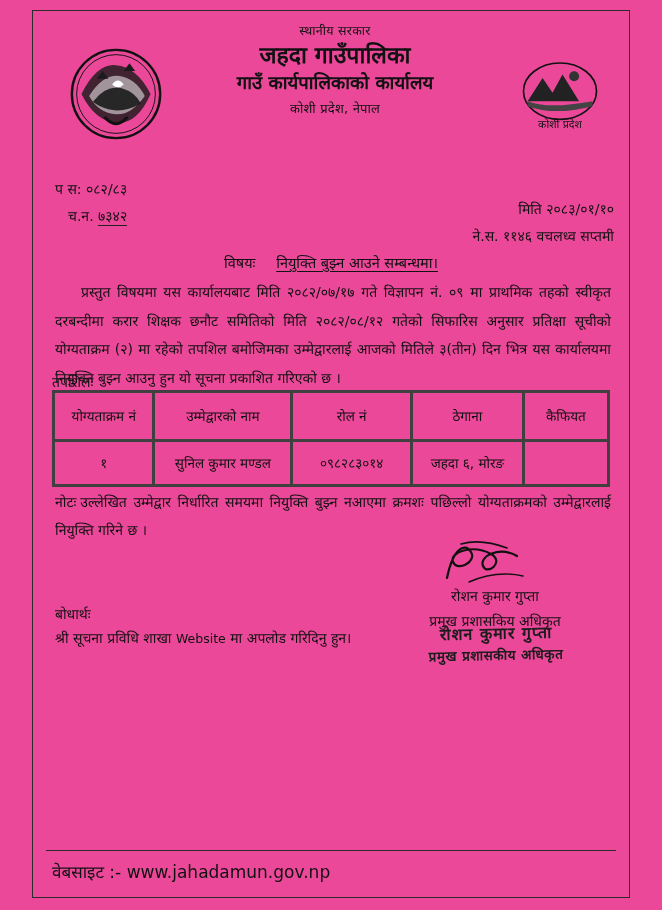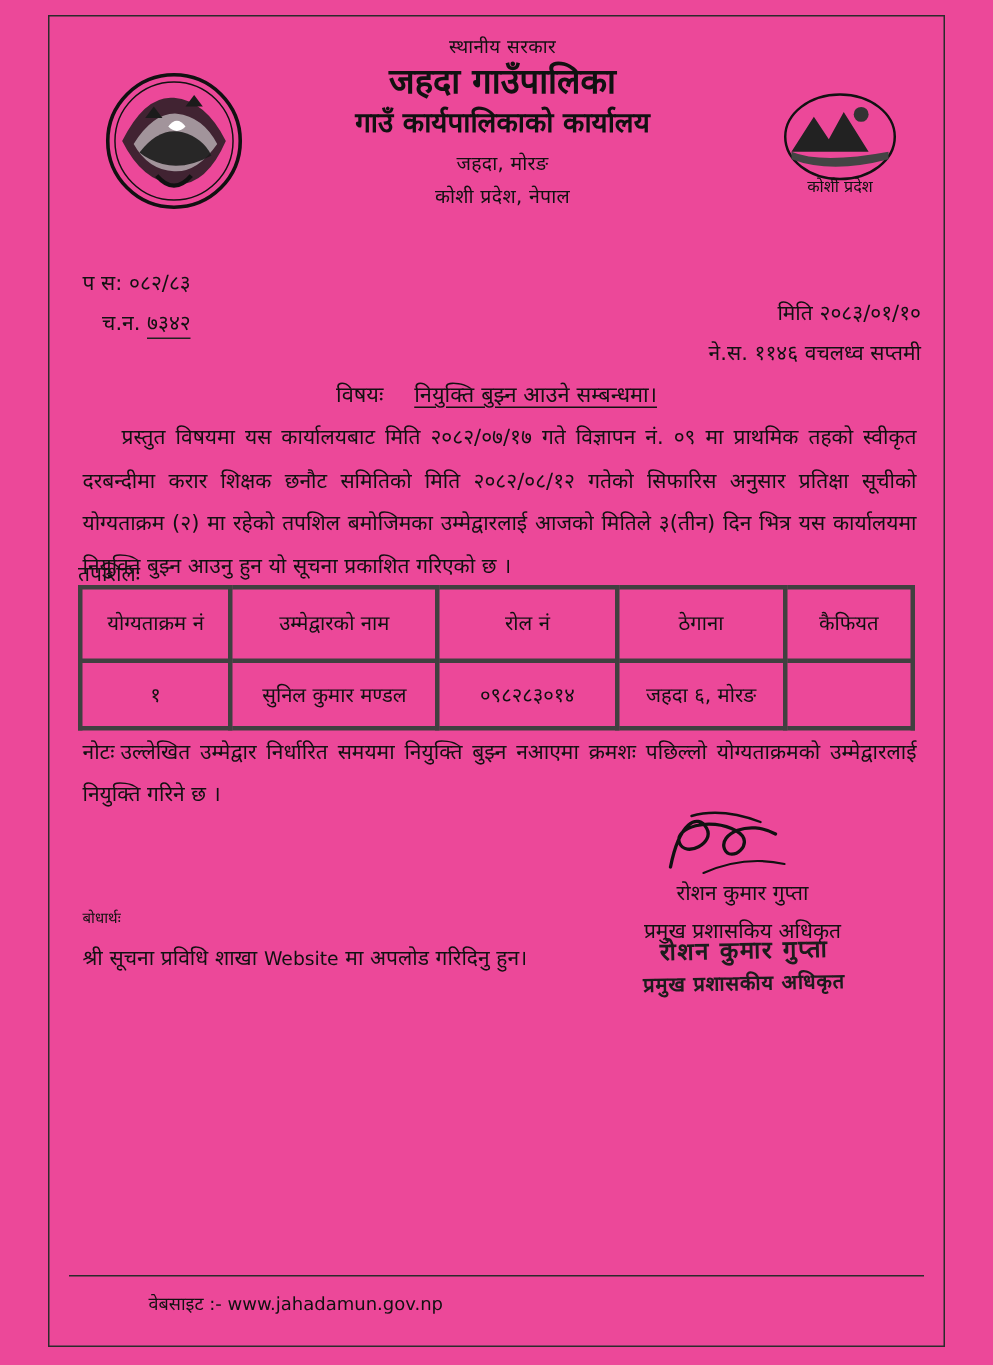--- a/index.html
+++ b/index.html
@@ -216,43 +216,42 @@
     font-weight: bold;
     letter-spacing: .5px;
     transform: rotate(-1.2deg);
     margin-top: 2px;
   }
   
   .cc-title {
     position: absolute;
     left: 55px;
     top: 604px;
-    font-size: 10px;
+    font-size: 14px;
   }
   .cc-line {
     position: absolute;
     left: 55px;
     top: 628px;
     font-size: 14px;
   }
   .cc-line .latin { font-size: 12.5px; }
   
   .footer-rule {
     position: absolute;
     left: 46px;
     top: 850px;
     width: 570px;
     border-top: 1px solid #2b2b2b;
   }
   .footer-left {
     position: absolute;
     left: 52px;
     top: 860px;
-    font-size: 12px;
-    margin-left: 47px;
+    font-size: 17px;
   }
   .footer-right {
     position: absolute;
     right: 48px;
     top: 860px;
     font-size: 13px;
     text-align: right;
     line-height: 1.6;
   }
   .u { text-decoration: underline; text-underline-offset: 2px; }
@@ -277,21 +276,20 @@
         <path d="M58 26 L64 18 L70 26 Z" fill="#1b1b1b"></path>
         <path d="M38 74 Q50 88 62 74" fill="none" stroke="#111" stroke-width="3"></path>
         <path d="M46 40 q6 -8 12 0 q-6 6 -12 0 Z" fill="#fff"></path>
       </svg>
     </div>
 
     <div class="titles">
       <div class="t-small">स्थानीय सरकार</div>
       <div class="t-big">जहदा गाउँपालिका</div>
       <div class="t-mid">गाउँ कार्यपालिकाको कार्यालय</div>
-      <div class="t-sub">जहदा, मोरङ</div>
       <div class="t-sub">कोशी प्रदेश, नेपाल</div>
     </div>
 
     <div class="emblem-right">
       <svg viewBox="0 0 110 94" width="92" height="78" aria-hidden="true">
         <ellipse cx="55" cy="40" rx="44" ry="34" fill="none" stroke="#111" stroke-width="2"></ellipse>
         <path d="M16 52 L34 24 L46 42 L58 20 L78 52 Z" fill="#222"></path>
         <path d="M16 52 Q40 62 94 52 L94 58 Q48 70 16 58 Z" fill="#444"></path>
         <circle cx="72" cy="22" r="6" fill="#333"></circle>
         <text x="55" y="84" font-size="13" text-anchor="middle" fill="#111" font-family="DejaVu Sans">कोशी प्रदेश</text>

